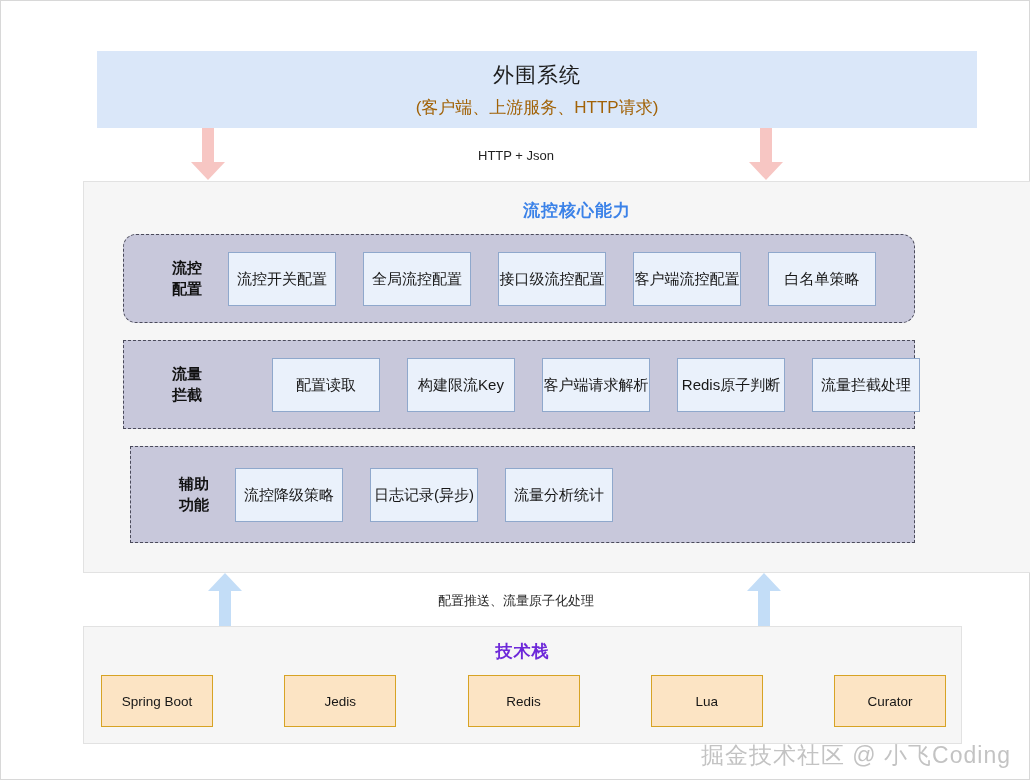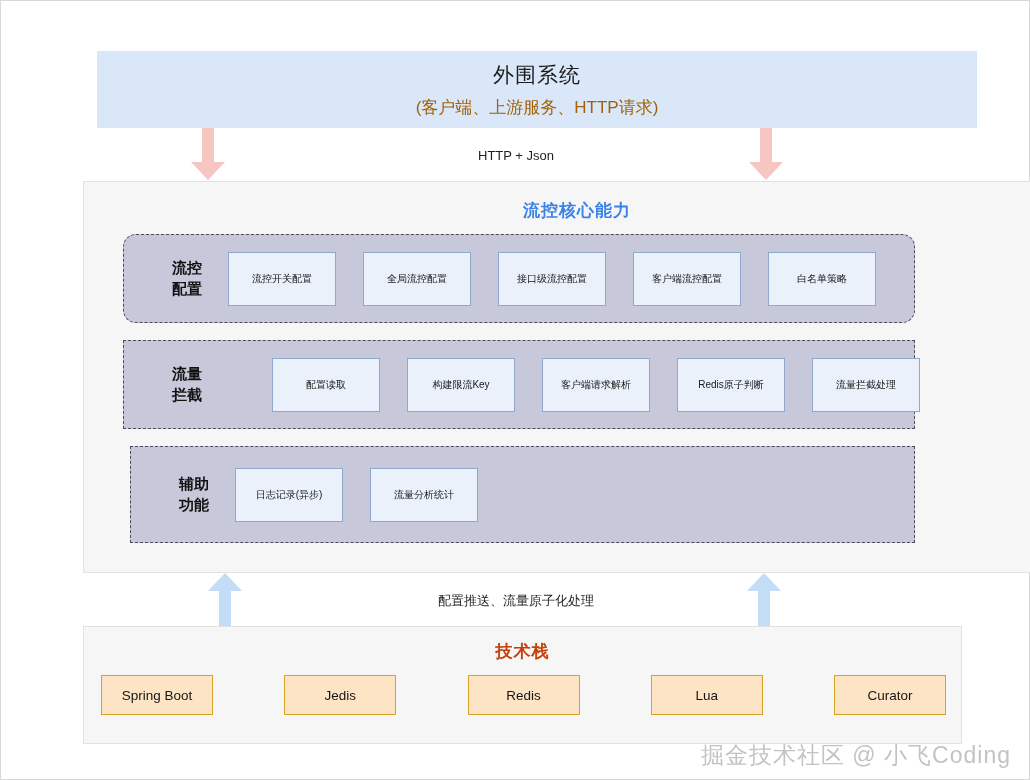--- a/index.html
+++ b/index.html
@@ -147,56 +147,56 @@
   }
   .card {
     width: 108px;
     height: 54px;
     background: #eaf1fb;
     border: 1px solid #8fa8cc;
     box-sizing: border-box;
     display: flex;
     align-items: center;
     justify-content: center;
-    font-size: 10px;
+    font-size: 15px;
     color: #171717;
     text-align: center;
     line-height: 1.2;
   }
 
   
   .tech-panel {
     position: absolute;
     left: 82px;
     top: 625px;
     width: 879px;
     height: 118px;
     background: #f6f6f6;
     border: 1px solid #e2e2e2;
     box-sizing: border-box;
   }
   .tech-title {
     text-align: center;
     font-size: 17px;
     font-weight: bold;
-    color: #c2410c;
+    color: #6d28d9;
     margin-top: 13px;
     letter-spacing: 1px;
   }
   .tech-items {
     position: absolute;
     left: 17px;
     top: 48px;
     width: 845px;
     display: flex;
     justify-content: space-between;
   }
   .chip {
     width: 112px;
-    height: 40px;
+    height: 52px;
     background: #fce4c4;
     border: 1.5px solid #d7a324;
     box-sizing: border-box;
     display: flex;
     align-items: center;
     justify-content: center;
     font-size: 13.5px;
     color: #161616;
   }
 
@@ -264,20 +264,21 @@
           <div class="card">流量拦截处理</div>
         </div>
       </div>
 
       <div class="band r3">
         <div class="band-label">
           <div>辅助</div>
           <div>功能</div>
         </div>
         <div class="band-items">
+          <div class="card">流控降级策略</div>
           <div class="card">日志记录(异步)</div>
           <div class="card">流量分析统计</div>
         </div>
       </div>
 
     </div>
   </div>
 
   <div class="arrow arrow-up left">
     <div class="head"></div>

